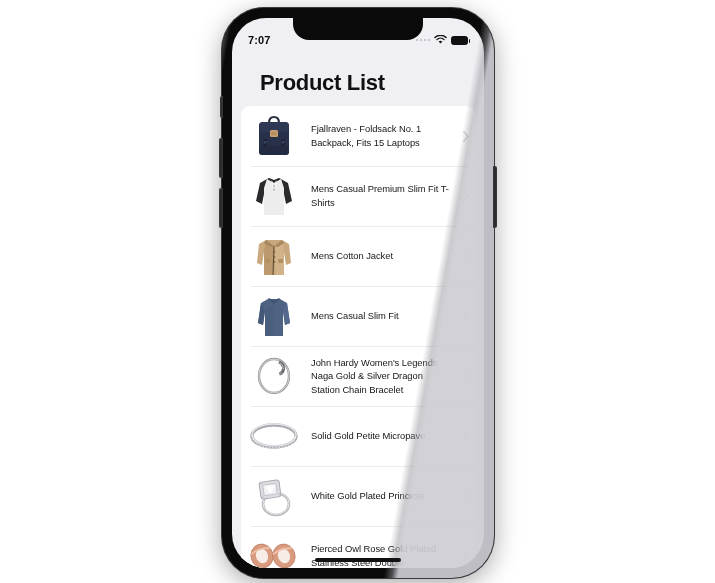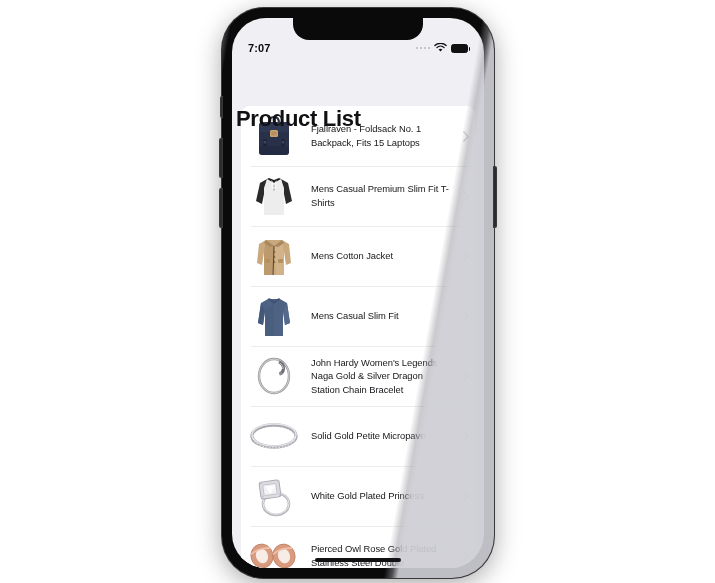--- a/index.html
+++ b/index.html
@@ -67,21 +67,21 @@
     top: 0;
     width: 130px; height: 22px;
     background: #0a0a0a;
     border-radius: 0 0 16px 16px;
     z-index: 30;
   }
 
   
   #status-bar {
     position: absolute;
-    top: 16px; left: 0; right: 0;
+    top: 8px; left: 0; right: 0;
     height: 26px;
     z-index: 25;
     display: flex;
     align-items: center;
     justify-content: space-between;
     padding: 0 16px;
     box-sizing: border-box;
   }
   #status-time {
     font-size: 11px;
@@ -116,27 +116,26 @@
     position: absolute;
     right: -3px; top: 2.5px;
     width: 1.5px; height: 3.5px;
     border-radius: 0 1px 1px 0;
     background: #111;
   }
 
   
   #page-title {
     position: absolute;
-    top: 52px; left: 4px;
+    top: 52px; left: 28px;
     font-size: 22px;
     font-weight: bold;
     color: #111114;
     letter-spacing: -0.3px;
     z-index: 10;
-    margin-top: 36px;
   }
 
   
   #product-list {
     position: absolute;
     top: 88px; left: 9px;
     width: 234px;
     background: #ffffff;
     border-radius: 9px;
     overflow: hidden;

